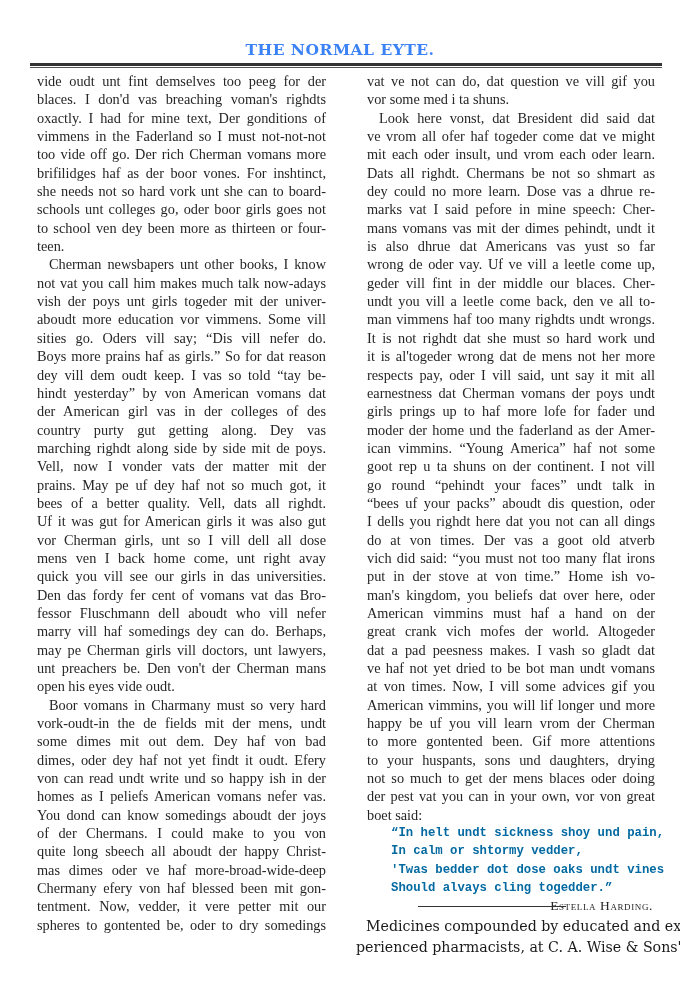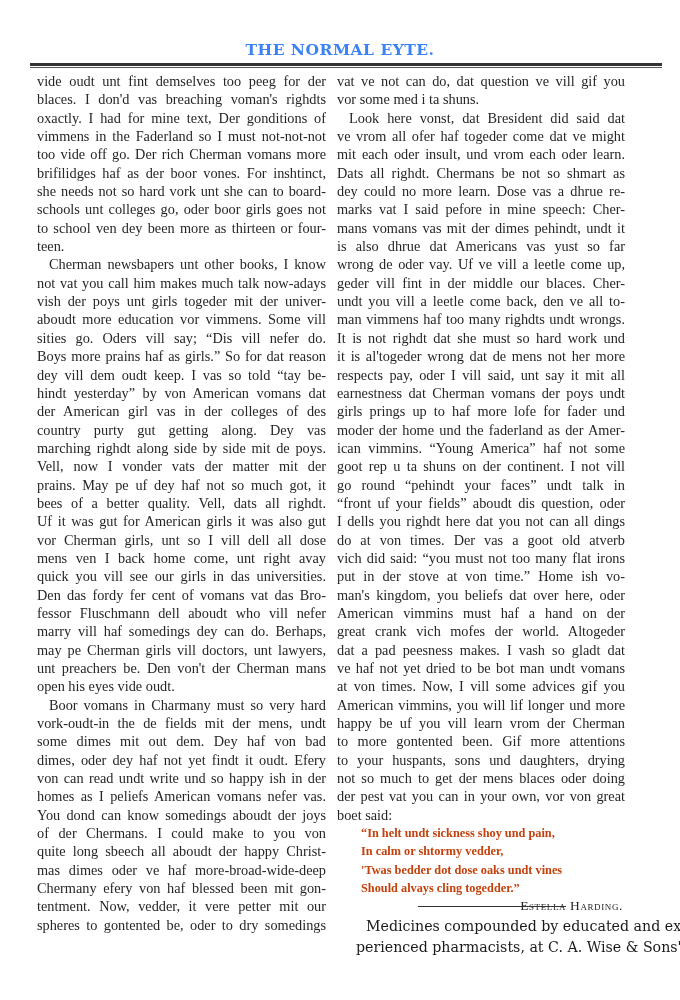--- a/index.html
+++ b/index.html
@@ -7,26 +7,26 @@
          font-family: "DejaVu Serif", "Liberation Serif", serif; color:#222; }
   .header-title { position:absolute; top:40px; left:0; width:680px; text-align:center;
          font-family: "DejaVu Serif", serif; font-weight:bold; font-size:15.5px;
          letter-spacing:0.5px; color:#3b82f6; }
   .rule { position:absolute; left:30px; width:632px; top:63px; height:6px; }
   .rule .thick { position:absolute; top:0; left:0; right:0; height:3px; background:#333; }
   .rule .thin { position:absolute; top:4px; left:0; right:0; height:1px; background:#555; }
   .col { position:absolute; top:72px; font-family: "Liberation Serif", serif;
          font-size:14.3px; line-height:18.35px; color:#262626; }
   .col-left { left:37px; width:289px; }
-  .col-right { left:337px; width:288px; }
+  .col-right { left:367px; width:288px; }
   .ln { display:block; white-space:nowrap; text-align:justify; text-align-last:justify; height:18.35px; }
   .ln.last { text-align-last:left; }
   .ln.indent { padding-left:12px; }
-  .poem { font-family: Liberation Serif, serif; font-weight:bold; font-size:12.3px;
-          padding-left:24px; text-align-last:left; color:#c2410c; }
+  .poem { font-family: Liberation Mono, monospace; font-weight:bold; font-size:12.3px;
+          padding-left:24px; text-align-last:left; color:#0369a1; }
   .signature { text-align:right; text-align-last:right; padding-right:2px;
                font-variant: small-caps; font-size:13.5px; letter-spacing:0.6px; }
   .divider { position:absolute; left:418px; width:148px; top:906px; height:1px; background:#333; }
   .ad { position:absolute; left:356px; width:288px; top:916px; font-family: "DejaVu Serif", serif;
         font-size:14.2px; line-height:21px; color:#1a1a1a; }
   .ad .ln { height:21px; }
   .ad .ln.indent { padding-left:10px; }
 </style>
 </head>
 <body>
@@ -104,21 +104,21 @@
     <span class="ln">man vimmens haf too many righdts undt wrongs.</span>
     <span class="ln">It is not righdt dat she must so hard work und</span>
     <span class="ln">it is al'togeder wrong dat de mens not her more</span>
     <span class="ln">respects pay, oder I vill said, unt say it mit all</span>
     <span class="ln">earnestness dat Cherman vomans der poys undt</span>
     <span class="ln">girls prings up to haf more lofe for fader und</span>
     <span class="ln">moder der home und the faderland as der Amer-</span>
     <span class="ln">ican vimmins. “Young America” haf not some</span>
     <span class="ln">goot rep u ta shuns on der continent. I not vill</span>
     <span class="ln">go round “pehindt your faces” undt talk in</span>
-    <span class="ln">“front uf your fields” aboudt dis question, oder</span>
+    <span class="ln">“bees uf your packs” aboudt dis question, oder</span>
     <span class="ln">I dells you righdt here dat you not can all dings</span>
     <span class="ln">do at von times. Der vas a goot old atverb</span>
     <span class="ln">vich did said: “you must not too many flat irons</span>
     <span class="ln">put in der stove at von time.” Home ish vo-</span>
     <span class="ln">man's kingdom, you beliefs dat over here, oder</span>
     <span class="ln">American vimmins must haf a hand on der</span>
     <span class="ln">great crank vich mofes der world. Altogeder</span>
     <span class="ln">dat a pad peesness makes. I vash so gladt dat</span>
     <span class="ln">ve haf not yet dried to be bot man undt vomans</span>
     <span class="ln">at von times. Now, I vill some advices gif you</span>

